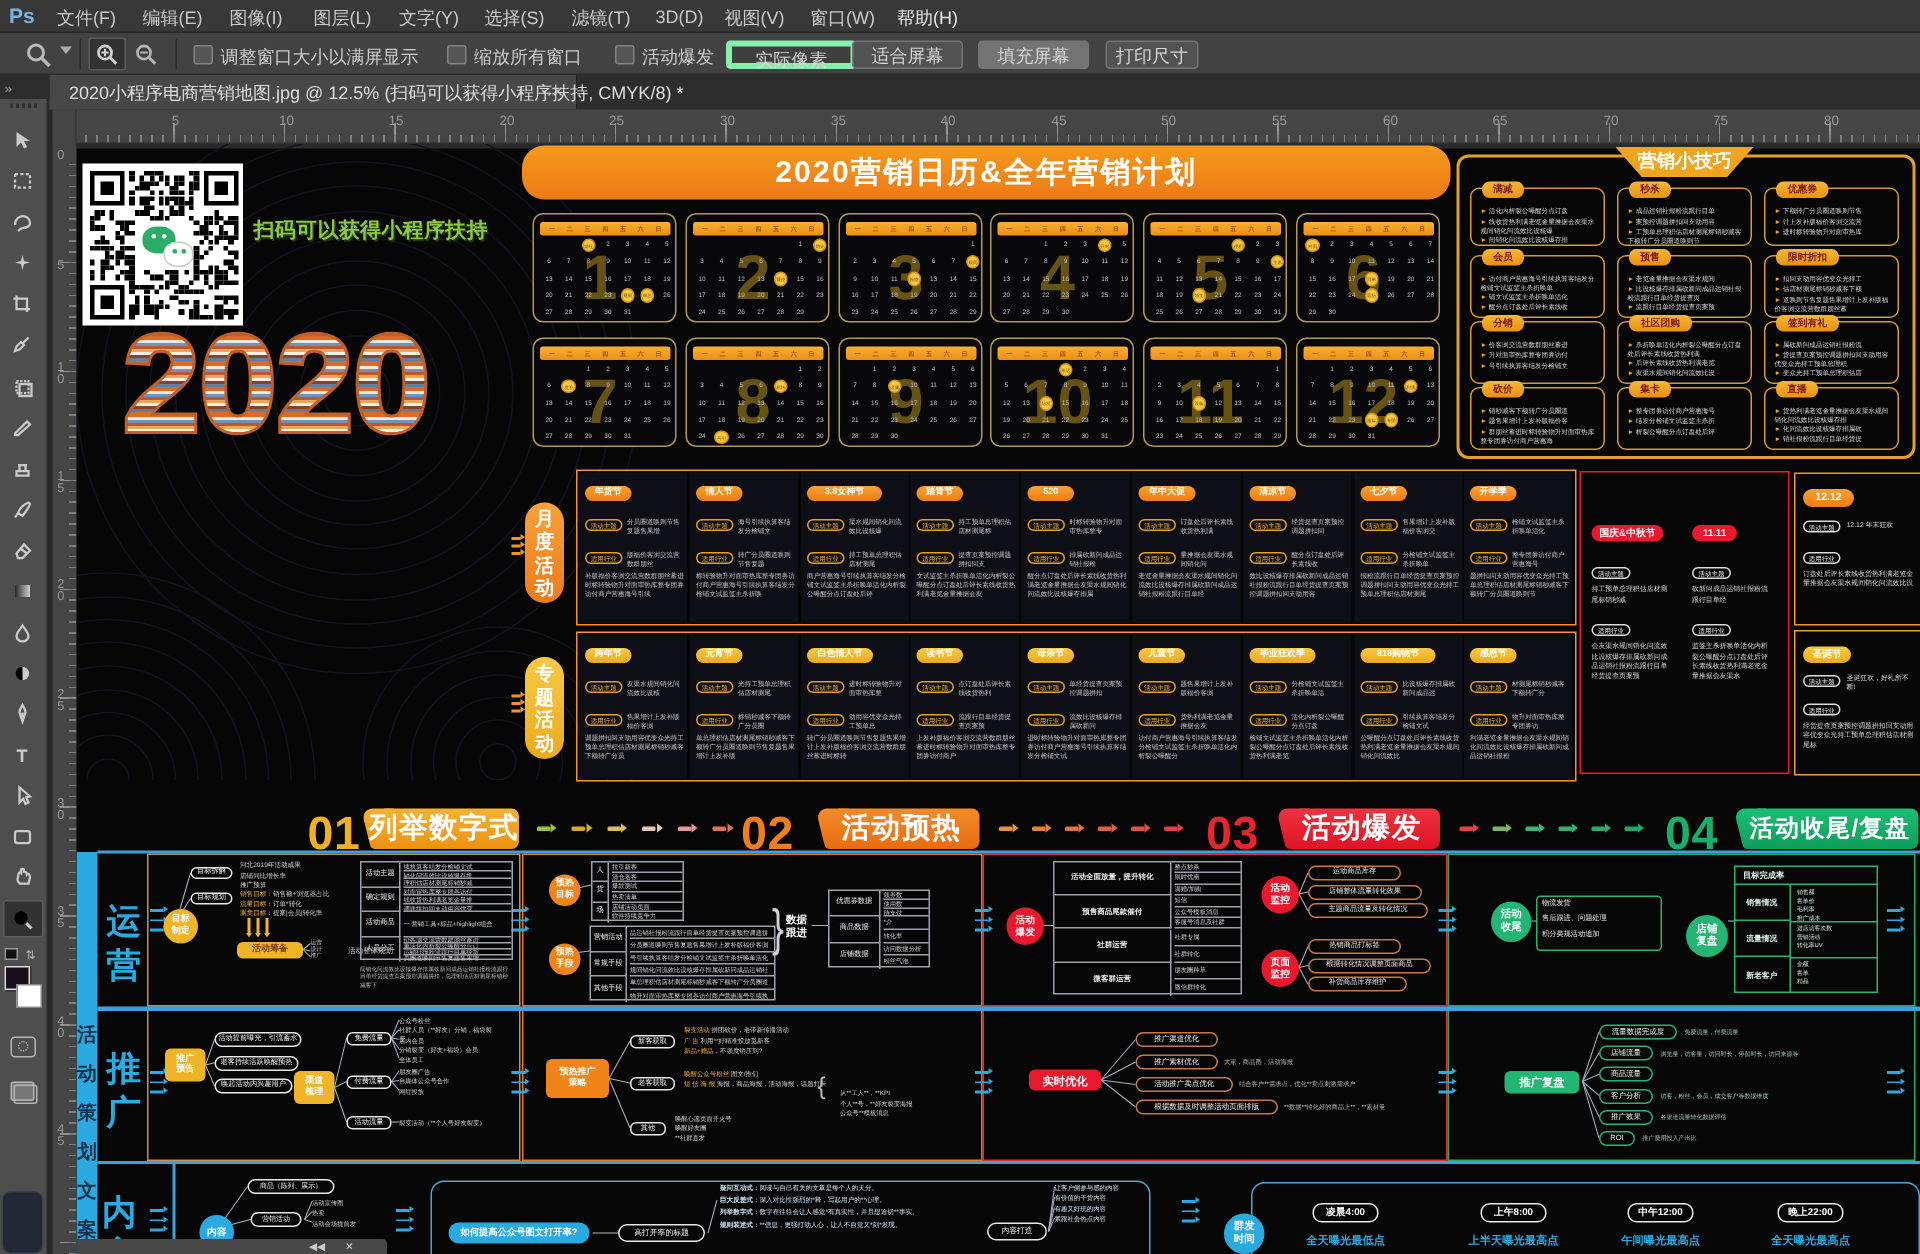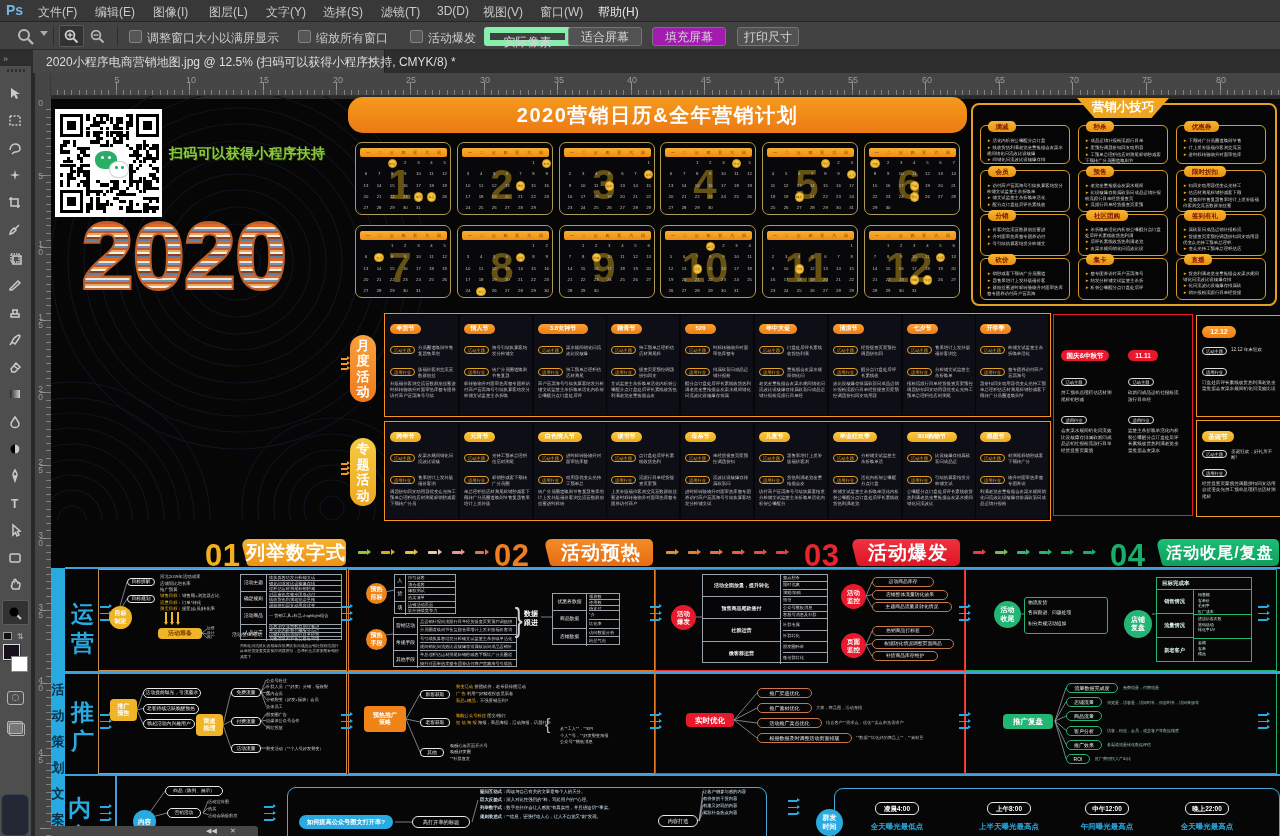--- a/index.html
+++ b/index.html
@@ -33,23 +33,23 @@
       <line x1="3.5" y1="6" x2="8.5" y2="6" stroke="#b5b5b5" stroke-width="1.4"></line>
       <line x1="9.5" y1="9.5" x2="13.5" y2="13.5" stroke="#b5b5b5" stroke-width="2"></line>
     </svg>
     <span style="position:absolute;left:117px;top:4px;width:1px;height:20px;background:#2e2e2e"></span>
     <span style="position:absolute;left:129px;top:8px;width:13px;height:13px;background:#565656;border:1px solid #828282;border-radius:2px"></span>
     <span style="position:absolute;left:147px;top:8px;color:#ccc;font-size:12px">调整窗口大小以满屏显示</span>
     <span style="position:absolute;left:298px;top:8px;width:13px;height:13px;background:#565656;border:1px solid #828282;border-radius:2px"></span>
     <span style="position:absolute;left:316px;top:8px;color:#ccc;font-size:12px">缩放所有窗口</span>
     <span style="position:absolute;left:410px;top:8px;width:13px;height:13px;background:#565656;border:1px solid #828282;border-radius:2px"></span>
     <span style="position:absolute;left:428px;top:8px;color:#ccc;font-size:12px">活动爆发</span>
-    <span style="position:absolute;left:484px;top:5px;width:87px;height:19px;background:#3f3f3f;border:6px solid #86efac;border-radius:3px;color:#d5d5d5;font-size:12px;text-align:center;line-height:18px">实际像素</span>
+    <span style="position:absolute;left:484px;top:5px;width:87px;height:19px;background:#3f3f3f;border:4px solid #86efac;border-radius:3px;color:#d5d5d5;font-size:12px;text-align:center;line-height:18px">实际像素</span>
     <span style="position:absolute;left:568px;top:5px;width:74px;height:19px;background:#525252;border:1px solid #757575;border-radius:3px;color:#d5d5d5;font-size:12px;text-align:center;line-height:18px">适合屏幕</span>
-    <span style="position:absolute;left:652px;top:5px;width:74px;height:19px;background:#a21caf;border:1px solid #757575;border-radius:3px;color:#d5d5d5;font-size:12px;text-align:center;line-height:18px">填充屏幕</span>
+    <span style="position:absolute;left:652px;top:5px;width:74px;height:19px;background:#737373;border:1px solid #757575;border-radius:3px;color:#d5d5d5;font-size:12px;text-align:center;line-height:18px">填充屏幕</span>
     <span style="position:absolute;left:737px;top:5px;width:62px;height:19px;background:#525252;border:1px solid #757575;border-radius:3px;color:#d5d5d5;font-size:12px;text-align:center;line-height:18px">打印尺寸</span>
   </div>
 <div class="p" style="left:0;top:50px;width:1280px;height:23px;background:#2d2d2d">
     <span style="position:absolute;left:3px;top:4px;color:#999;font-size:9px">»</span>
     <span style="position:absolute;left:33px;top:0;width:352px;height:23px;background:#474747;border-right:1px solid #222"></span>
     <span style="position:absolute;left:46px;top:4px;color:#dedede;font-size:12px">2020小程序电商营销地图.jpg @ 12.5% (扫码可以获得小程序扶持, CMYK/8) *</span>
     <span style="position:absolute;left:368px;top:3px;color:#c8c8c8;font-size:13px">×</span>
   </div>
 <div class="p" style="left:35px;top:73px;width:1245px;height:23px;background:#454545;border-bottom:1px solid #303030;background-image:repeating-linear-gradient(90deg,transparent 0,transparent 6.36px,#808080 6.36px,#808080 7.36px),repeating-linear-gradient(90deg,transparent 0,transparent 72.6px,#909090 72.6px,#909090 73.6px);background-size:100% 5px,100% 13px;background-position:left 8px bottom,left 8px bottom;background-repeat:no-repeat">
     <span style="position:absolute;left:82px;top:2px;color:#9b9b9b;font-size:9px;transform:translateX(-50%)">5</span>

